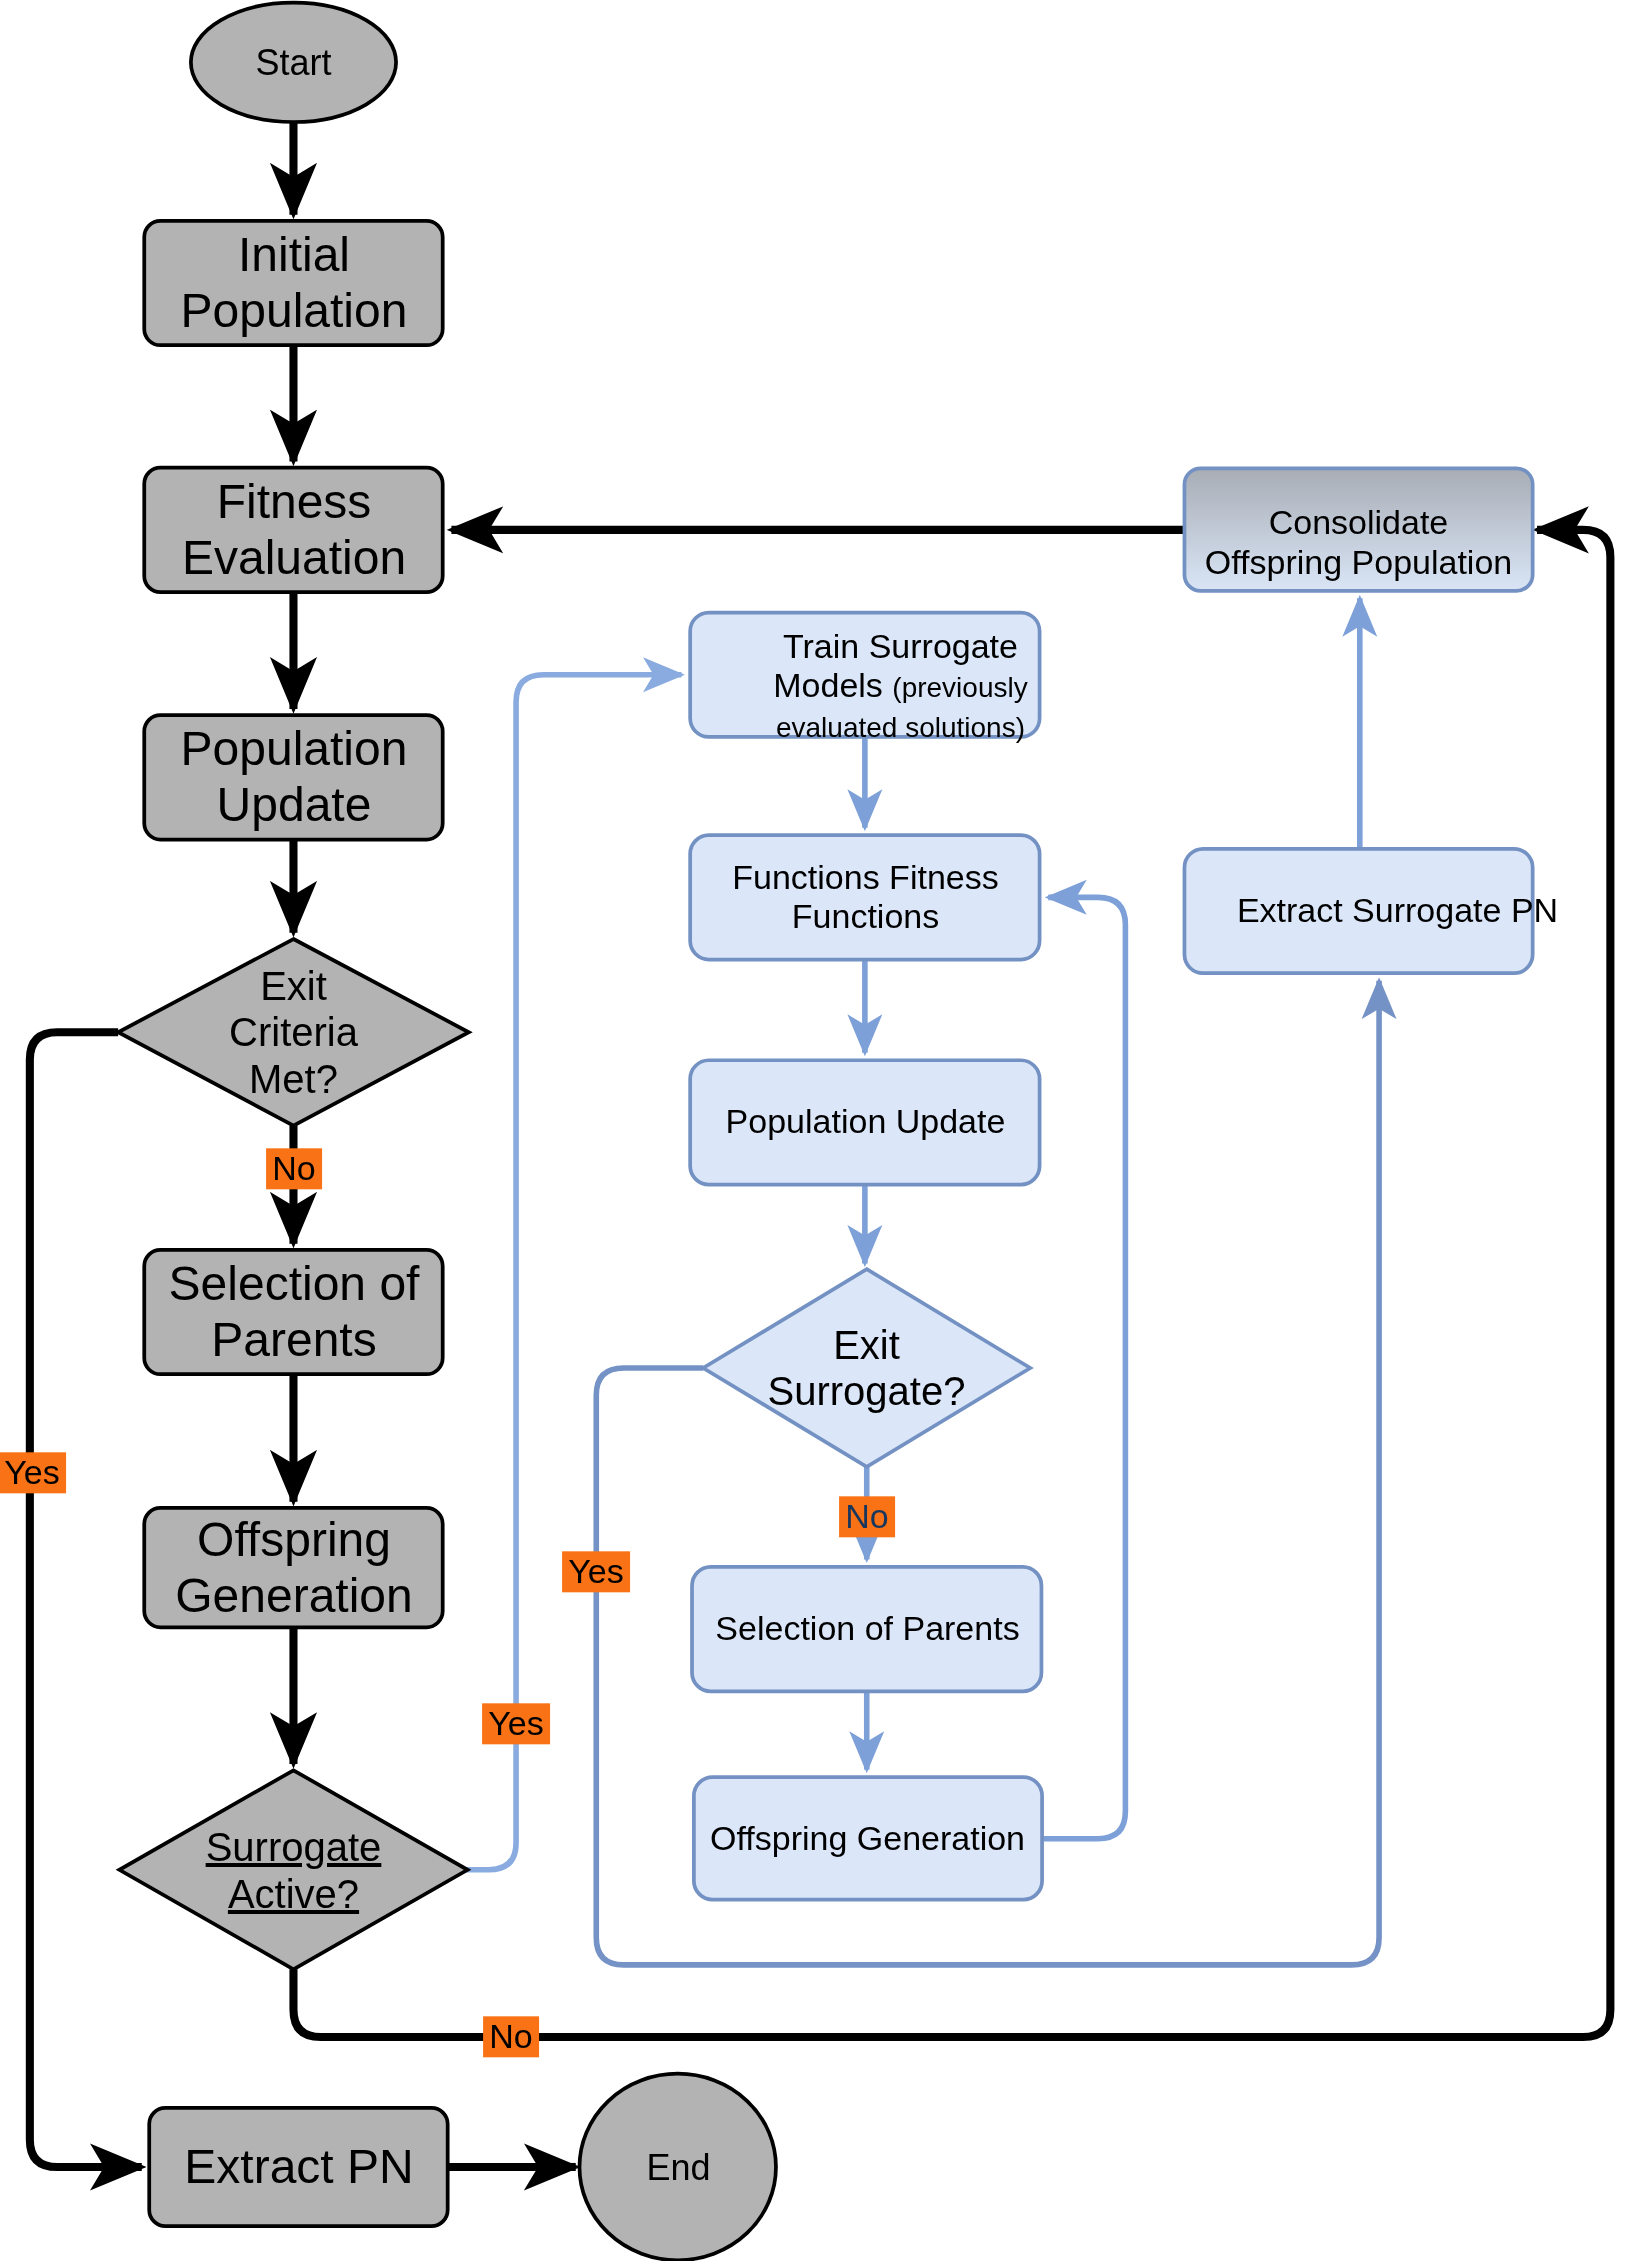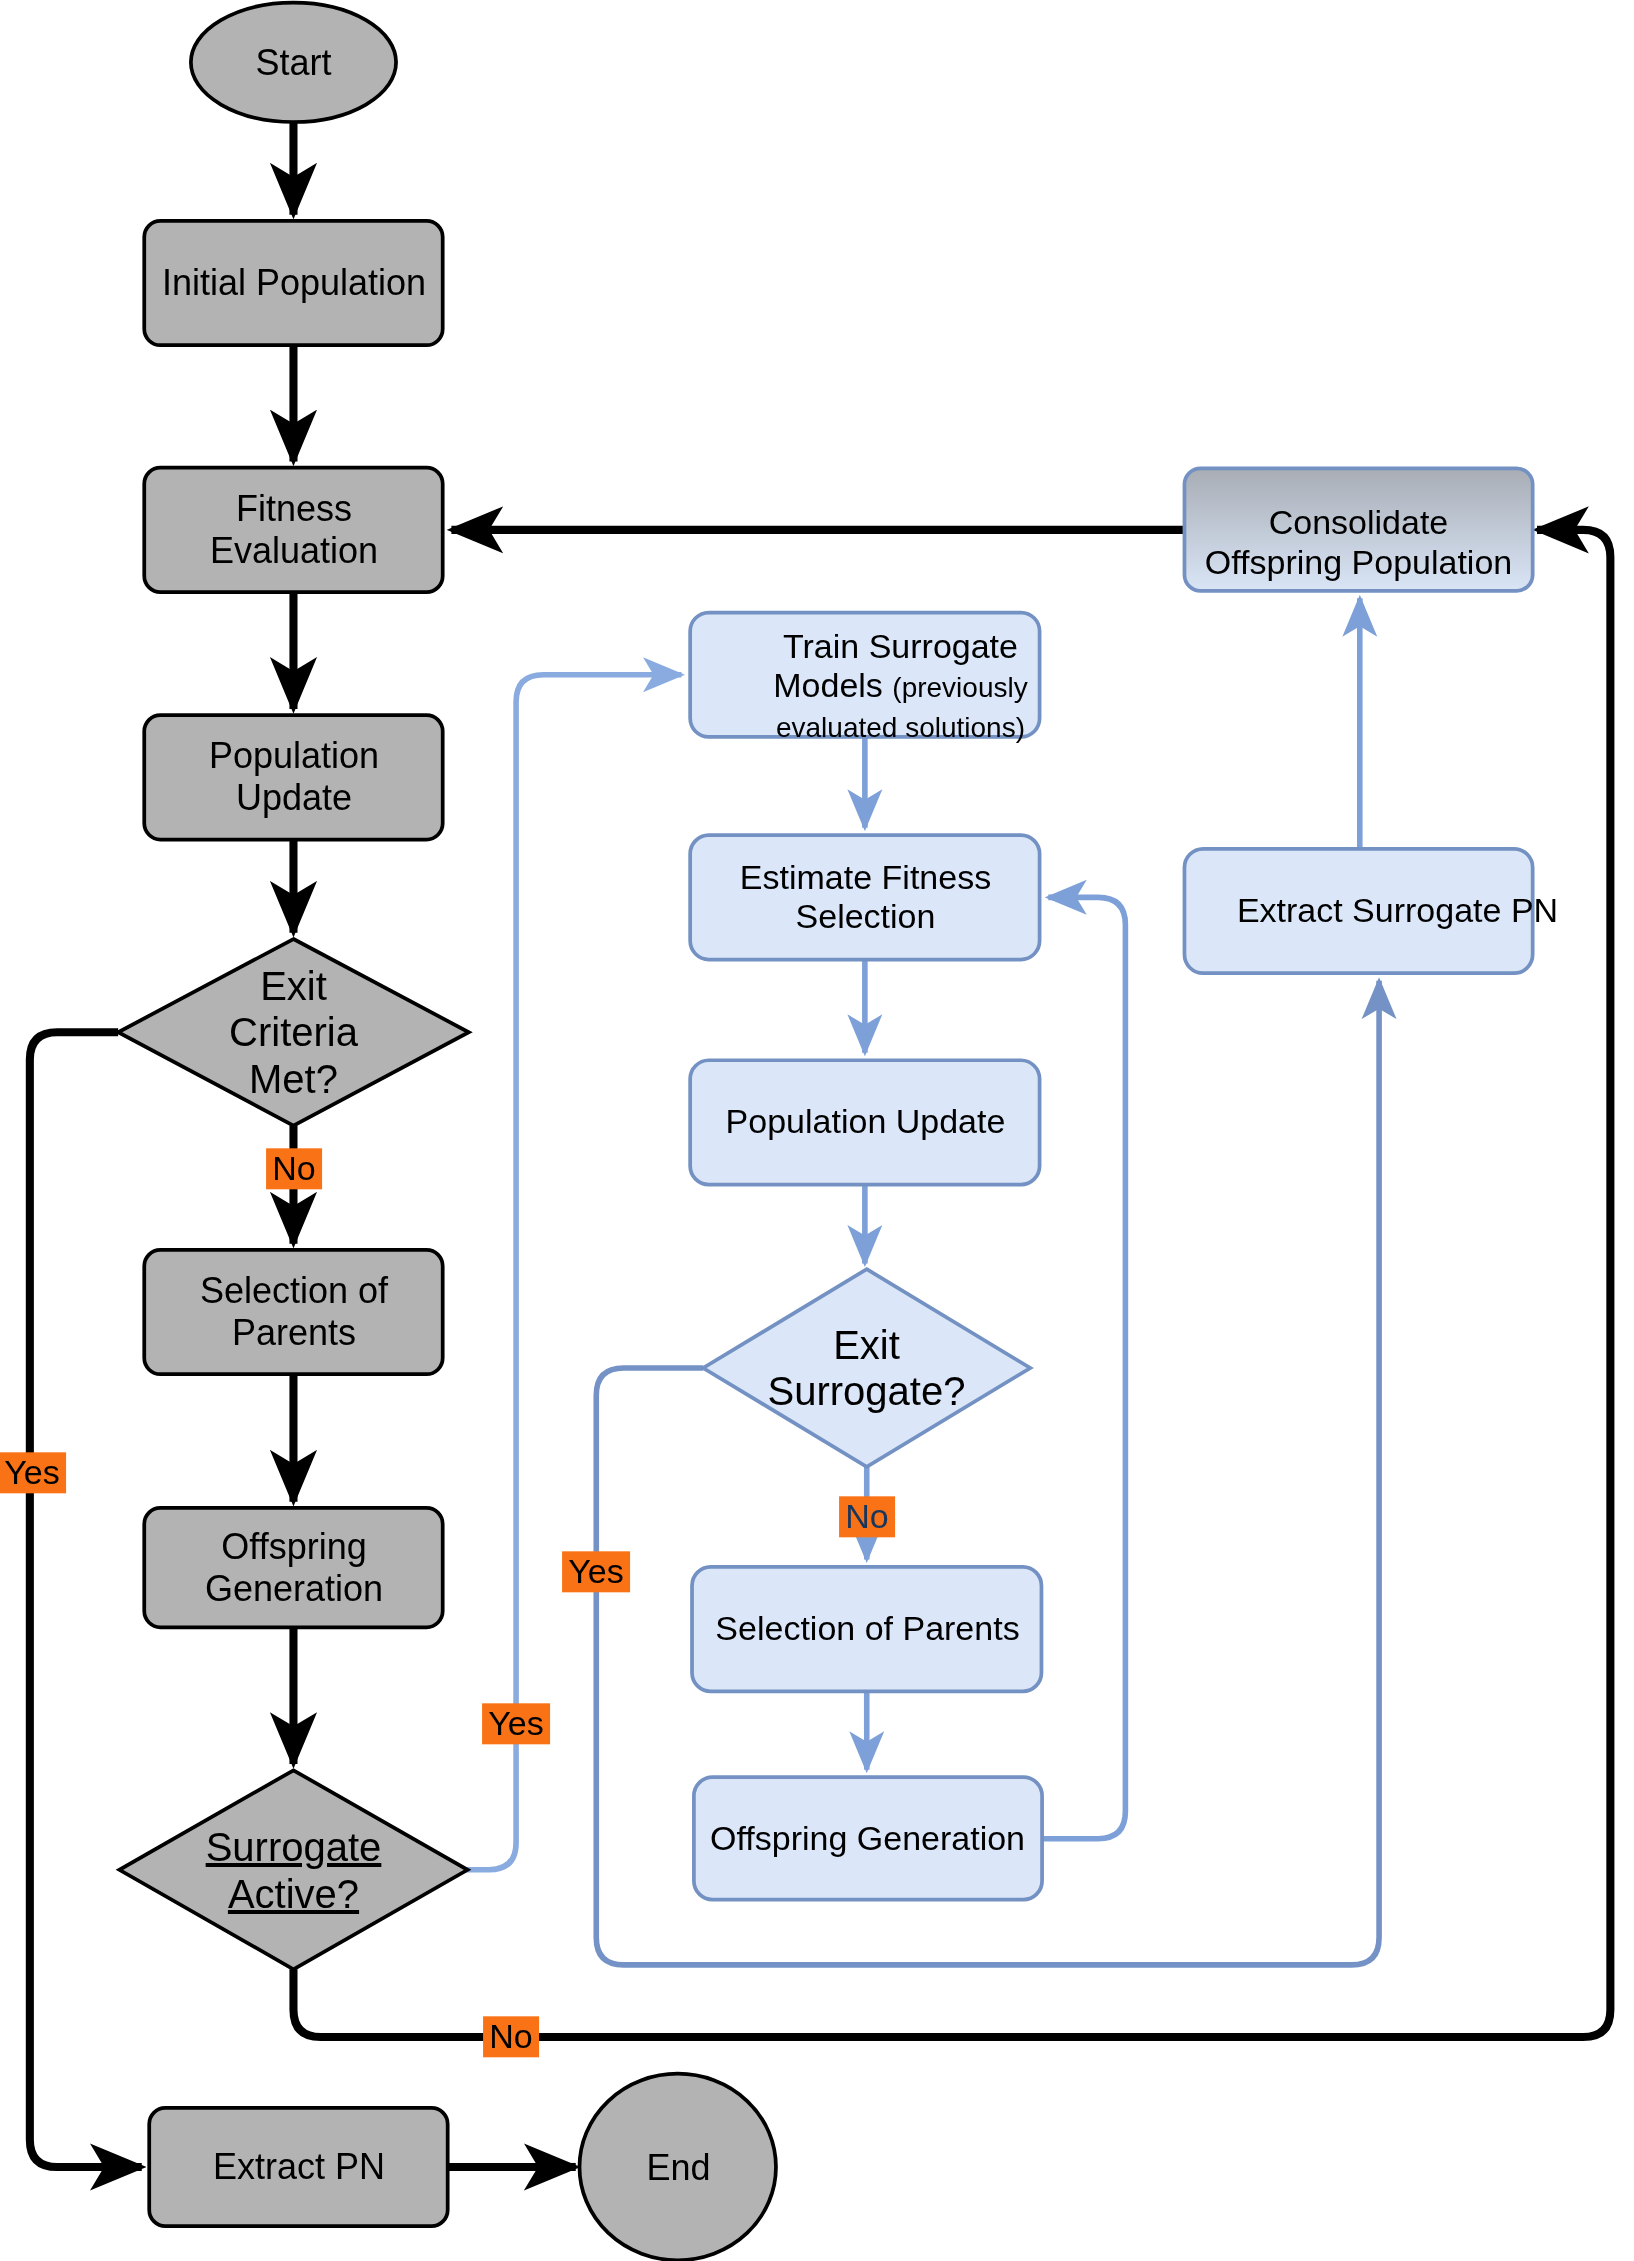--- a/index.html
+++ b/index.html
@@ -1,20 +1,20 @@
 <!DOCTYPE html>
 <html style="font-size:10px"><head>
 <meta charset="utf-8">
 <style>
   html,body{margin:0;padding:0;background:#ffffff;width:1634px;height:2261px;overflow:hidden;}
   #canvas{position:relative;width:1634px;height:2261px;font-family:"Liberation Sans",sans-serif;}
   #wires{position:absolute;left:0;top:0;}
   .lbl{position:absolute;display:flex;align-items:center;justify-content:center;
        text-align:center;color:#000000;line-height:1.16;pointer-events:none;}
-  .lbl-left{font-size:36px;}
+  .lbl-left{font-size:48px;}
   .lbl-mid{font-size:34px;}
   .lbl-terminal{font-size:36px;}
   .lbl-diamond{font-size:40px;}
   .note{font-size:28px;}
   .edge-lbl{position:absolute;transform:translate(-50%,-50%);background:#f97316;
             padding:1.2px 6.2px;font-size:34px;color:#000;white-space:nowrap;}
   .edge-lbl.navy{color:#17365d;}
 </style>
 </head>
 <body>
@@ -90,21 +90,21 @@
   <div class="lbl lbl-left" style="left:157px;top:468px;width:274px;height:124px;">Fitness Evaluation</div>
   <div class="lbl lbl-left" style="left:157px;top:715px;width:274px;height:124px;">Population Update</div>
   <div class="lbl lbl-diamond" style="left:225px;top:939px;width:137px;height:187px;">Exit Criteria Met?</div>
   <div class="lbl lbl-left" style="left:157px;top:1250px;width:274px;height:124px;">Selection of Parents</div>
   <div class="lbl lbl-left" style="left:182px;top:1508px;width:224px;height:119px;">Offspring Generation</div>
   <div class="lbl lbl-diamond" style="left:200px;top:1771px;width:187px;height:199px;text-decoration:underline;">Surrogate Active?</div>
   <div class="lbl lbl-left" style="left:162px;top:2108px;width:274px;height:118px;">Extract PN</div>
   <div class="lbl lbl-terminal" style="left:580px;top:2074px;width:197px;height:187px;">End</div>
 
   <div class="lbl lbl-mid" style="left:738px;top:613px;width:325px;height:124px;display:block;padding-top:13.7px;"><span>Train Surrogate Models</span> <span class="note">(previously evaluated solutions)</span></div>
-  <div class="lbl lbl-mid" style="left:728px;top:835px;width:275px;height:124px;">Estimate Fitness Selection</div>
+  <div class="lbl lbl-mid" style="left:728px;top:835px;width:275px;height:124px;">Functions Fitness Functions</div>
   <div class="lbl lbl-mid" style="left:703px;top:1060px;width:325px;height:124px;">Population Update</div>
   <div class="lbl lbl-diamond" style="left:764px;top:1269px;width:205px;height:198px;">Exit Surrogate?</div>
   <div class="lbl lbl-mid" style="left:705px;top:1567px;width:325px;height:124px;">Selection of Parents</div>
   <div class="lbl lbl-mid" style="left:706px;top:1777px;width:323px;height:123px;">Offspring Generation</div>
   <div class="lbl lbl-mid" style="left:1197px;top:468px;width:323px;height:149px;">Consolidate Offspring Population</div>
   <div class="lbl lbl-mid" style="left:1236px;top:849px;width:323px;height:124px;">Extract Surrogate PN</div>
 
   <div class="edge-lbl" style="left:294px;top:1169px;">No</div>
   <div class="edge-lbl" style="left:32px;top:1473px;">Yes</div>
   <div class="edge-lbl" style="left:516px;top:1724px;">Yes</div>

